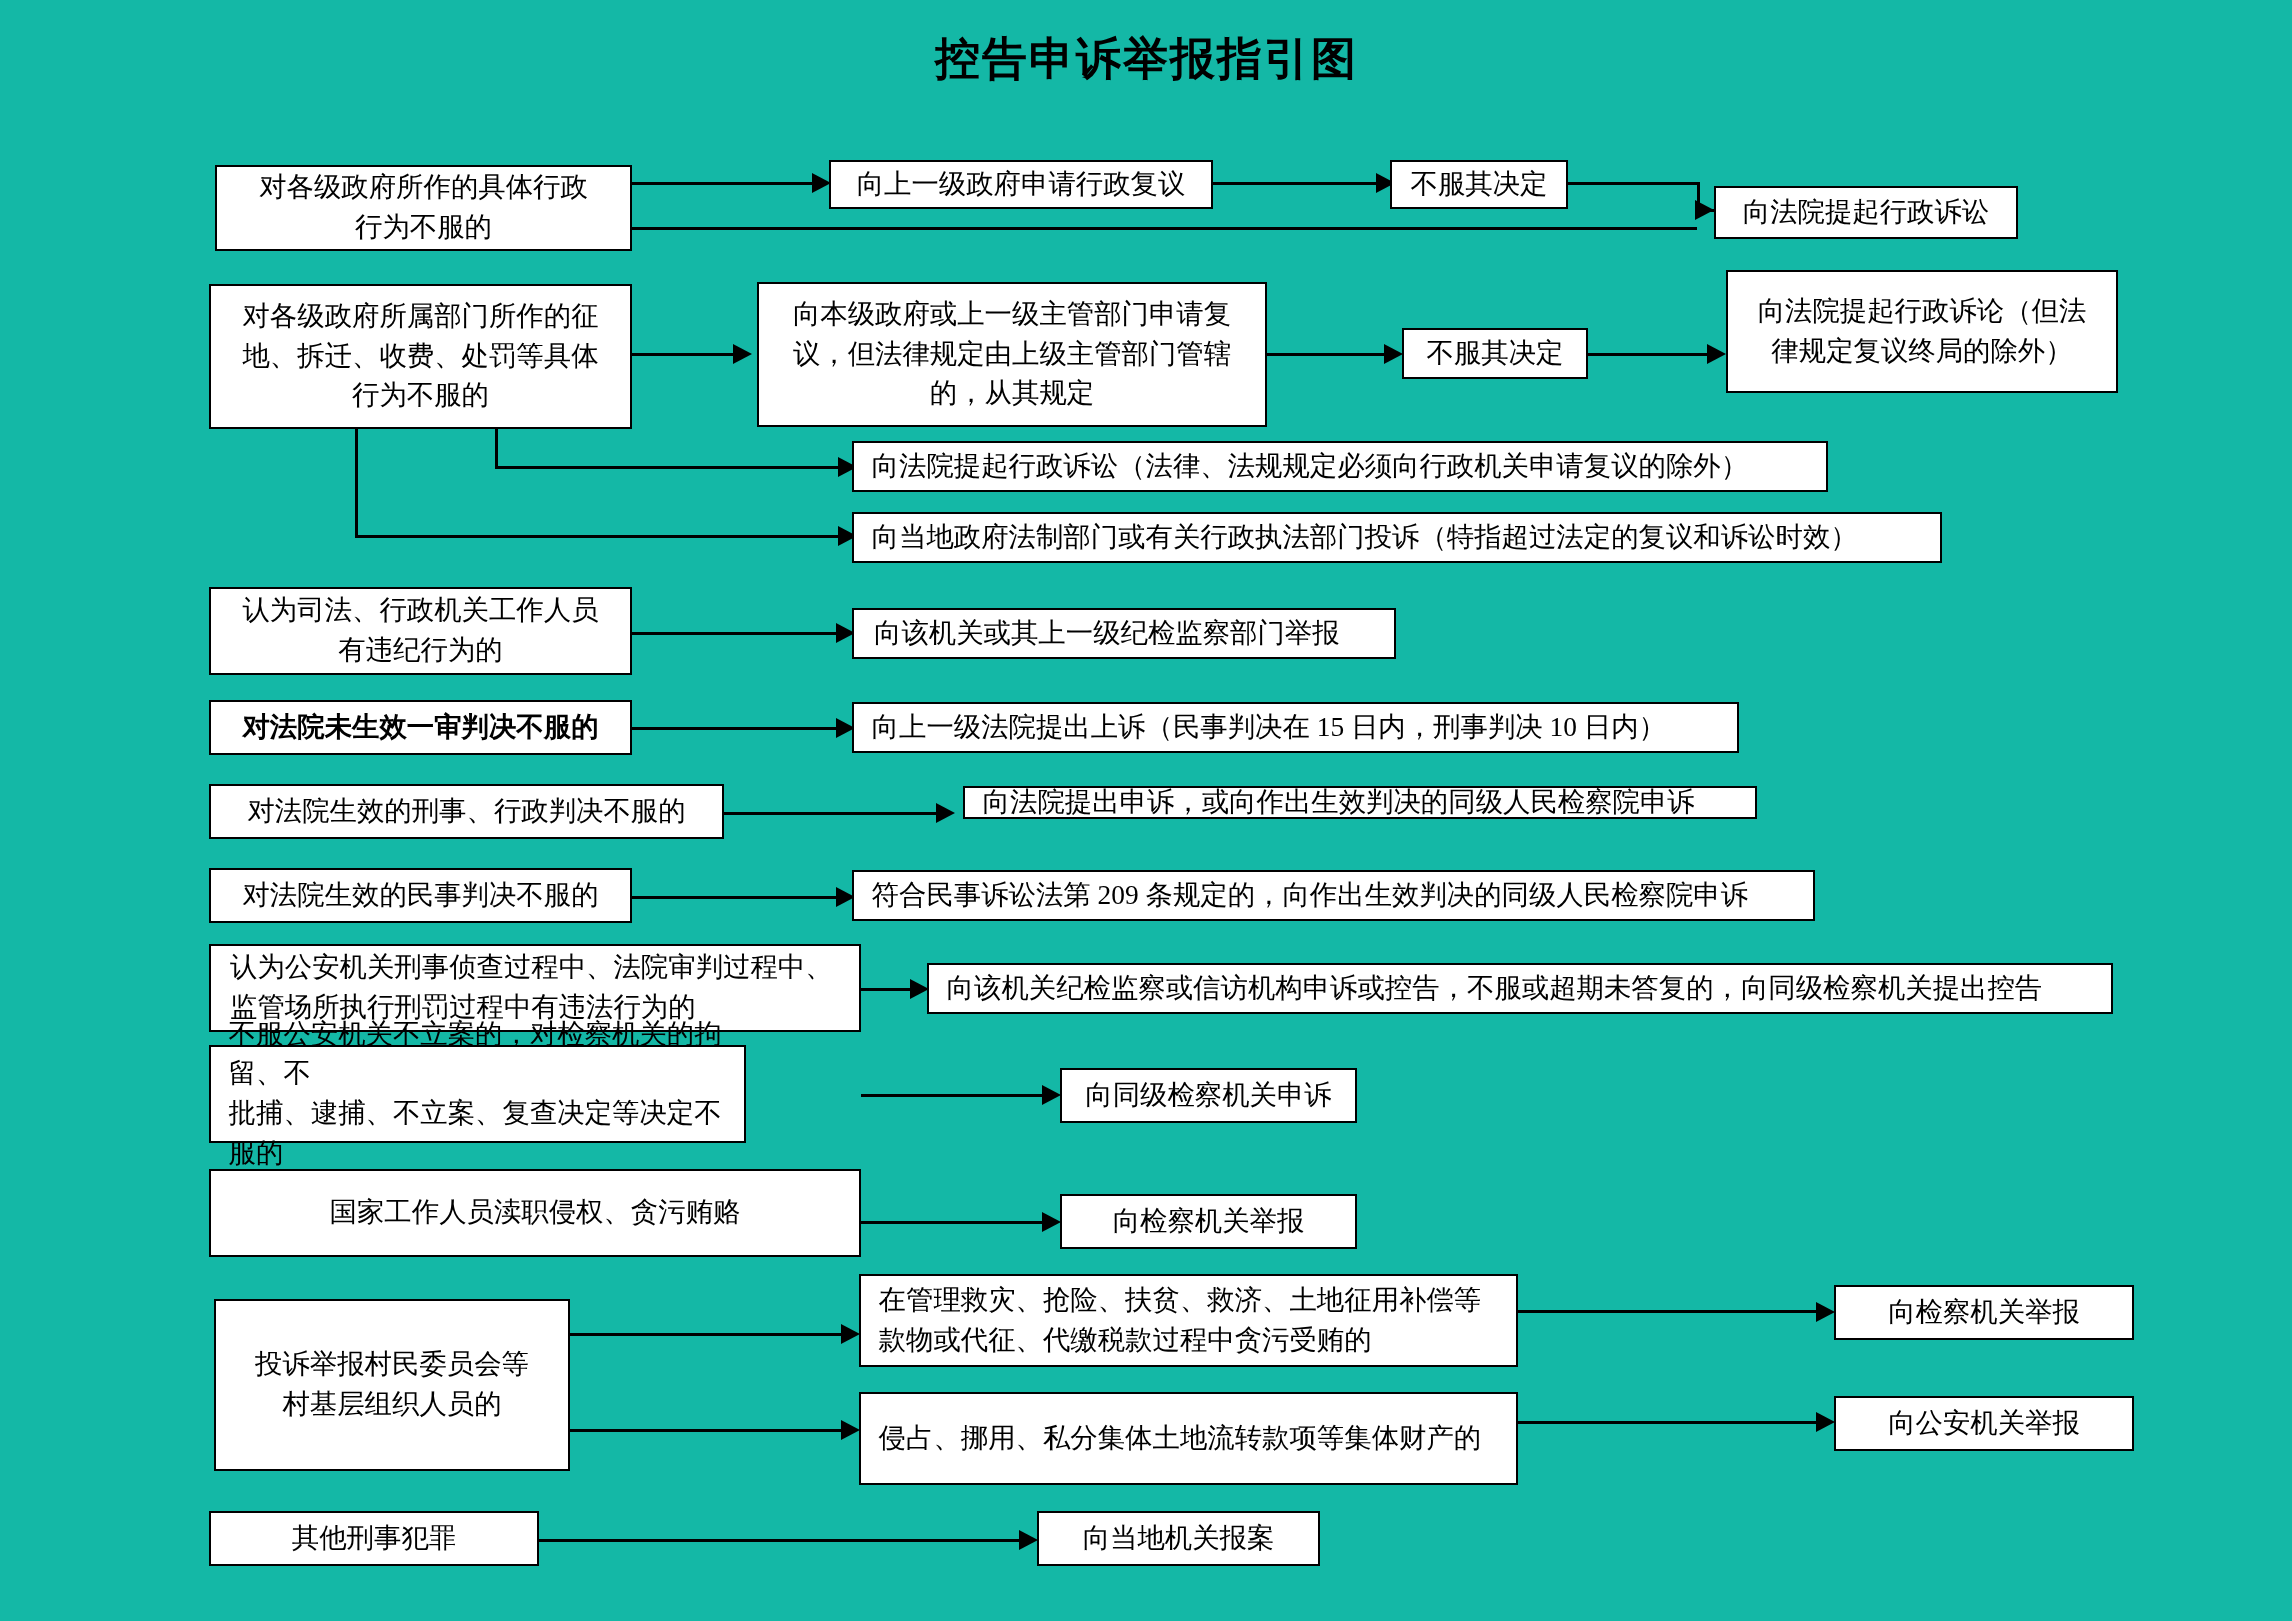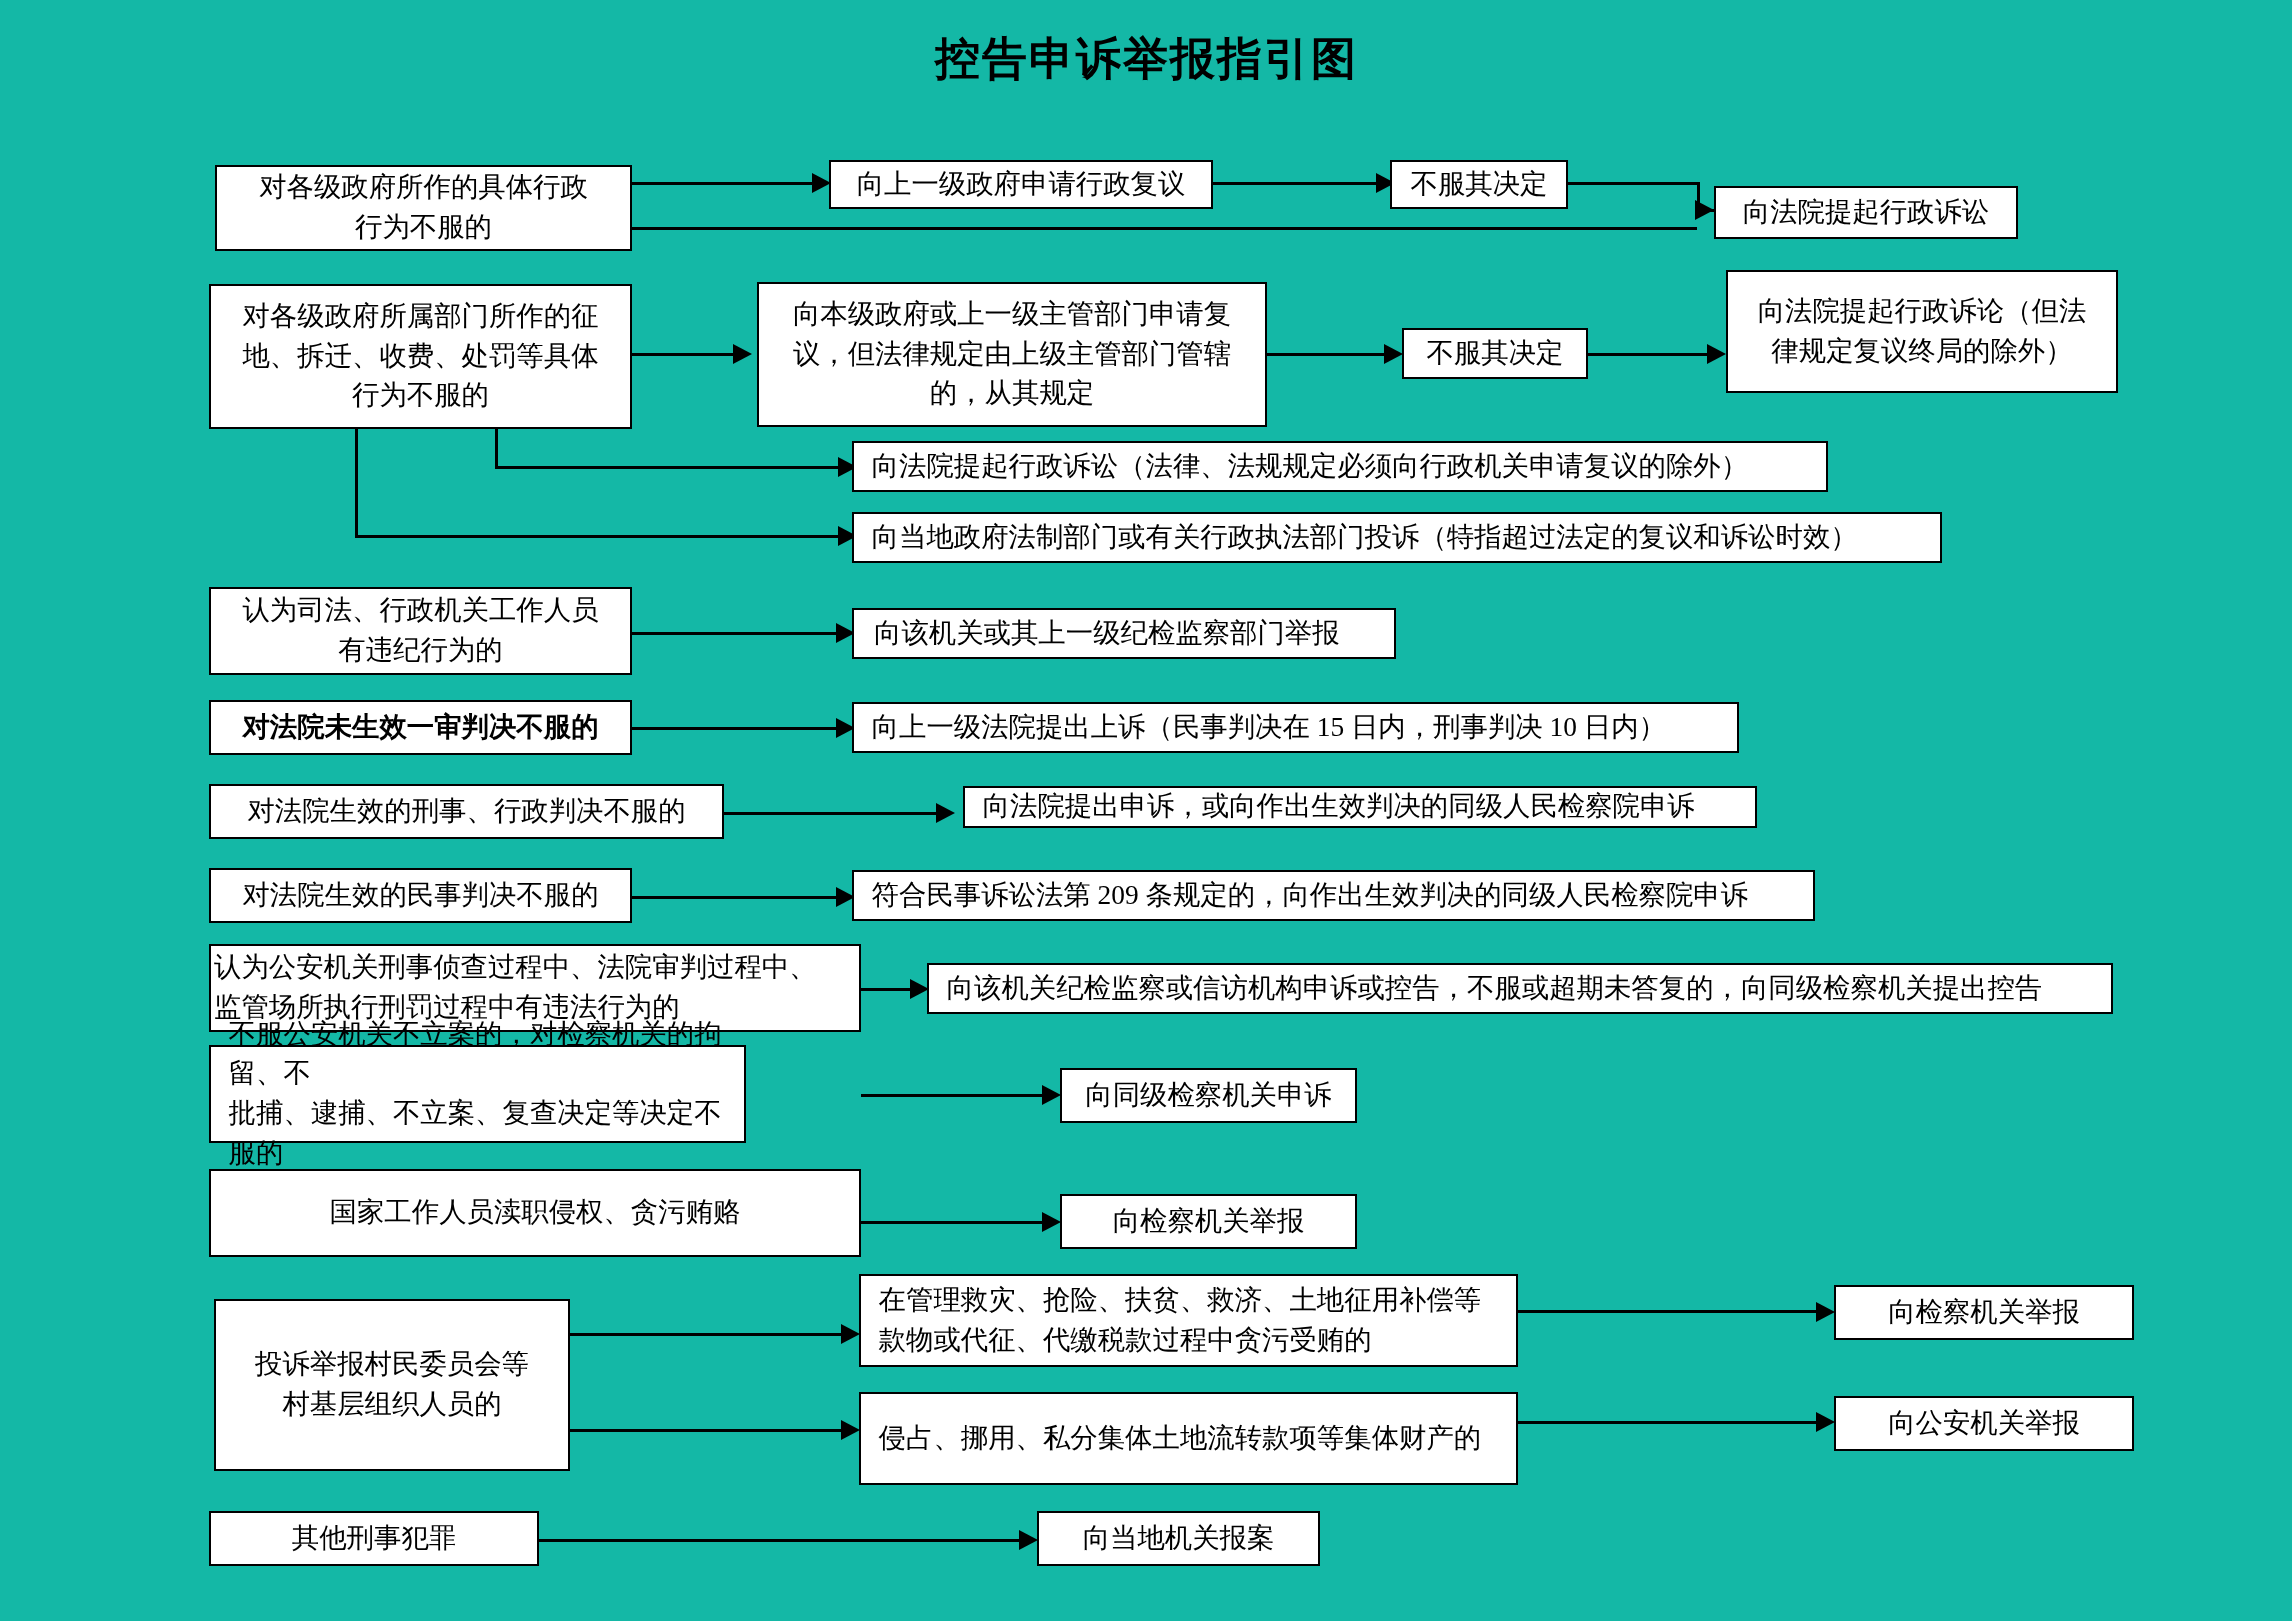--- a/index.html
+++ b/index.html
@@ -167,35 +167,35 @@
   <div class="box left-al" style="left:852px; top:702px; width:887px; height:51px; padding-left:17.6px;">
     <span class="txt">向上一级法院提出上诉（民事判决在 15 日内，刑事判决 10 日内）</span>
   </div>
 
   <div class="box" style="left:209px; top:784px; width:515px; height:55px;">
     <span class="txt">对法院生效的刑事、行政判决不服的</span>
   </div>
   <div class="ln h" style="left:723px; top:812px; width:218px;"></div>
   <div class="arrowhead" style="left:936px; top:803px;"></div>
 
-  <div class="box left-al" style="left:963px; top:786px; width:794px; height:42px; padding-left:17.6px;justify-content:center;">
+  <div class="box left-al" style="left:963px; top:786px; width:794px; height:33px; padding-left:17.6px;justify-content:center;">
     <span class="txt">向法院提出申诉，或向作出生效判决的同级人民检察院申诉</span>
   </div>
 
   <div class="box" style="left:209px; top:868px; width:423px; height:55px;">
     <span class="txt">对法院生效的民事判决不服的</span>
   </div>
   <div class="ln h" style="left:632px; top:896px; width:208px;"></div>
   <div class="arrowhead" style="left:836px; top:887px;"></div>
 
   <div class="box left-al" style="left:852px; top:870px; width:963px; height:51px; padding-left:17.6px;">
     <span class="txt">符合民事诉讼法第 209 条规定的，向作出生效判决的同级人民检察院申诉</span>
   </div>
 
-  <div class="box left-al" style="left:209px; top:944px; width:652px; height:88px; padding-left:3px;">
+  <div class="box left-al" style="left:209px; top:944px; width:652px; height:88px; padding-left:19px;">
     <span class="txt">认为公安机关刑事侦查过程中、法院审判过程中、
 监管场所执行刑罚过程中有违法行为的</span>
   </div>
   <div class="ln h" style="left:861px; top:988px; width:54px;"></div>
   <div class="arrowhead" style="left:910px; top:979px;"></div>
 
   <div class="box left-al" style="left:927px; top:963px; width:1186px; height:51px; padding-left:17.6px;">
     <span class="txt">向该机关纪检监察或信访机构申诉或控告，不服或超期未答复的，向同级检察机关提出控告</span>
   </div>
 

